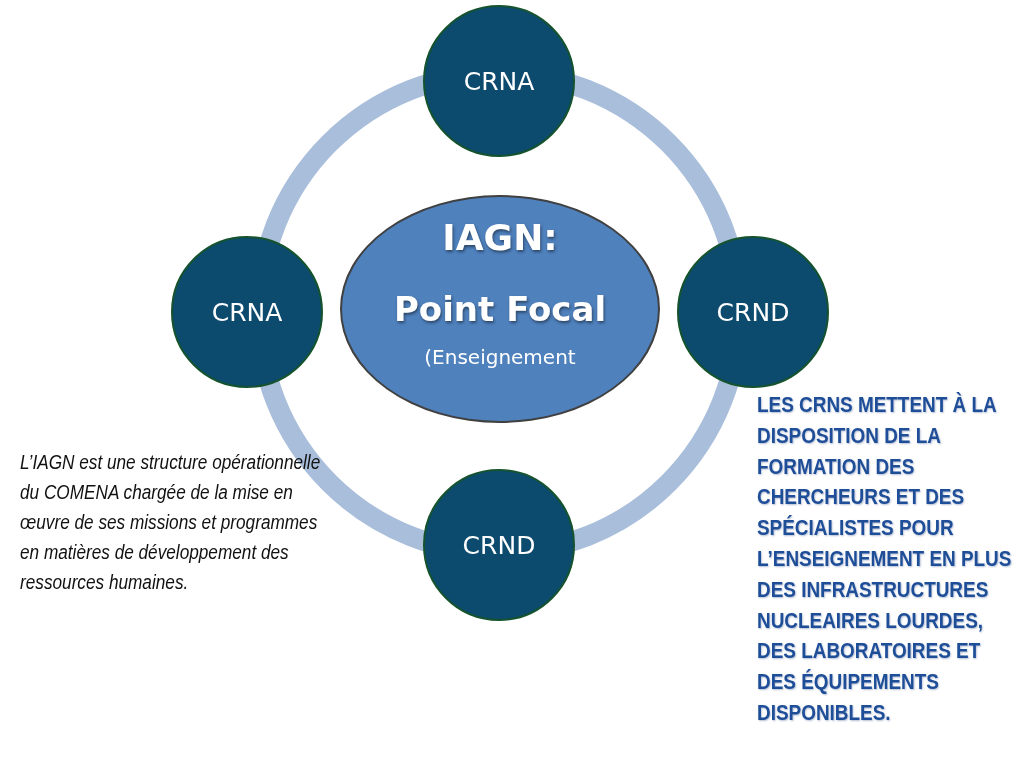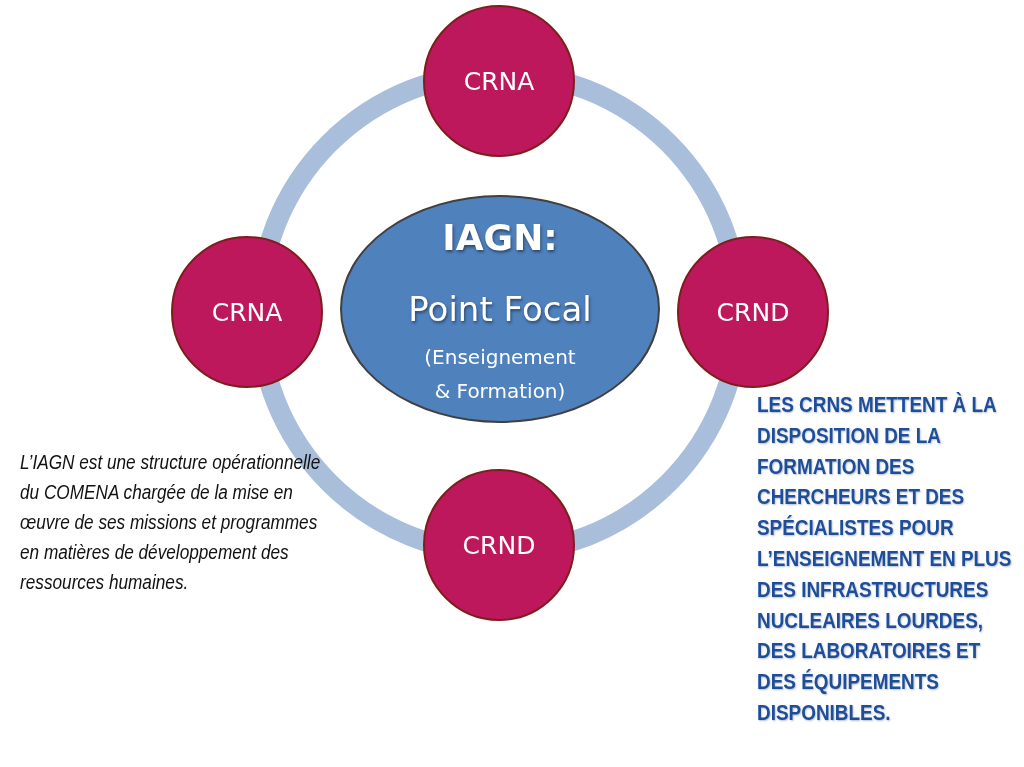--- a/index.html
+++ b/index.html
@@ -1,26 +1,26 @@
 <!DOCTYPE html>
 <html><head>
 <meta charset="utf-8">
 <style>
   html,body{margin:0;padding:0;background:#ffffff;}
   body{width:1024px;height:767px;position:relative;overflow:hidden;font-family:"DejaVu Sans","Liberation Sans",sans-serif;}
   #ring{position:absolute;left:0;top:0;}
-  .node{position:absolute;border-radius:50%;background:#be185d;display:flex;align-items:center;justify-content:center;color:#fff;box-sizing:border-box;border:2px solid #7f1d1d;}
+  .node{position:absolute;border-radius:50%;background:#0c4a6e;display:flex;align-items:center;justify-content:center;color:#fff;box-sizing:border-box;border:2px solid #14532d;}
   .node span{font-size:25px;}
   #crna{left:423px;top:5px;width:152px;height:152px;}
   #crnt{left:677px;top:236px;width:152px;height:152px;}
   #crnd{left:423px;top:469px;width:152px;height:152px;}
   #crnb{left:171px;top:236px;width:152px;height:152px;}
   #center{position:absolute;left:340px;top:195px;width:320px;height:228px;border-radius:50%;background:#4f81bd;border:2px solid #404040;color:#fff;text-align:center;box-sizing:border-box;}
   #center .t1{position:absolute;left:0;right:0;top:20px;font-size:36px;font-weight:bold;text-shadow:1px 2px 3px rgba(0,0,0,.45);}
-  #center .t2{position:absolute;left:0;right:0;top:92px;font-size:34px;font-weight:normal;text-shadow:1px 2px 3px rgba(0,0,0,.45);}
+  #center .t2{position:absolute;left:0;right:0;top:92px;font-size:34px;font-weight:bold;text-shadow:1px 2px 3px rgba(0,0,0,.45);}
   #center .t3{position:absolute;left:0;right:0;top:143px;font-size:20px;line-height:34px;}
   #left-note{position:absolute;left:20px;top:447px;width:360px;font-family:"Liberation Sans Narrow","Liberation Sans",sans-serif;font-style:italic;font-size:20px;line-height:30px;color:#111;transform:scaleX(0.86);transform-origin:left top;}
   #right-note{position:absolute;left:757px;top:390px;width:300px;font-family:"Liberation Sans",sans-serif;font-weight:bold;font-size:22px;line-height:30.8px;color:#1f4e99;text-transform:uppercase;transform:scaleX(0.86);transform-origin:left top;text-shadow:1px 1px 2px rgba(40,70,130,.35);}
 </style>
 </head>
 <body>
 
 <svg id="ring" width="1024" height="767">
   <circle cx="499" cy="313" r="240" fill="none" stroke="#a9bedb" stroke-width="20"></circle>
 </svg>
@@ -36,18 +36,17 @@
   </div>
 <div class="node" id="crnb">
     <span>CRNA</span>
   </div>
 
 <div id="center">
   <div class="t1">IAGN:</div>
   <div class="t2">Point Focal</div>
   <div class="t3">
     <div>(Enseignement</div>
-    <div>&amp; Formation)</div>
   </div>
 </div>
 
 <div id="left-note">L’IAGN est une  structure  opérationnelle du COMENA chargée de la mise en œuvre de ses missions et programmes en matières de développement des ressources humaines.</div>
 <div id="right-note">Les CRNs mettent à la disposition de la formation des chercheurs et des spécialistes pour l’enseignement en plus des infrastructures nucleaires lourdes, des laboratoires et des équipements disponibles.</div>
 
 </body></html>

